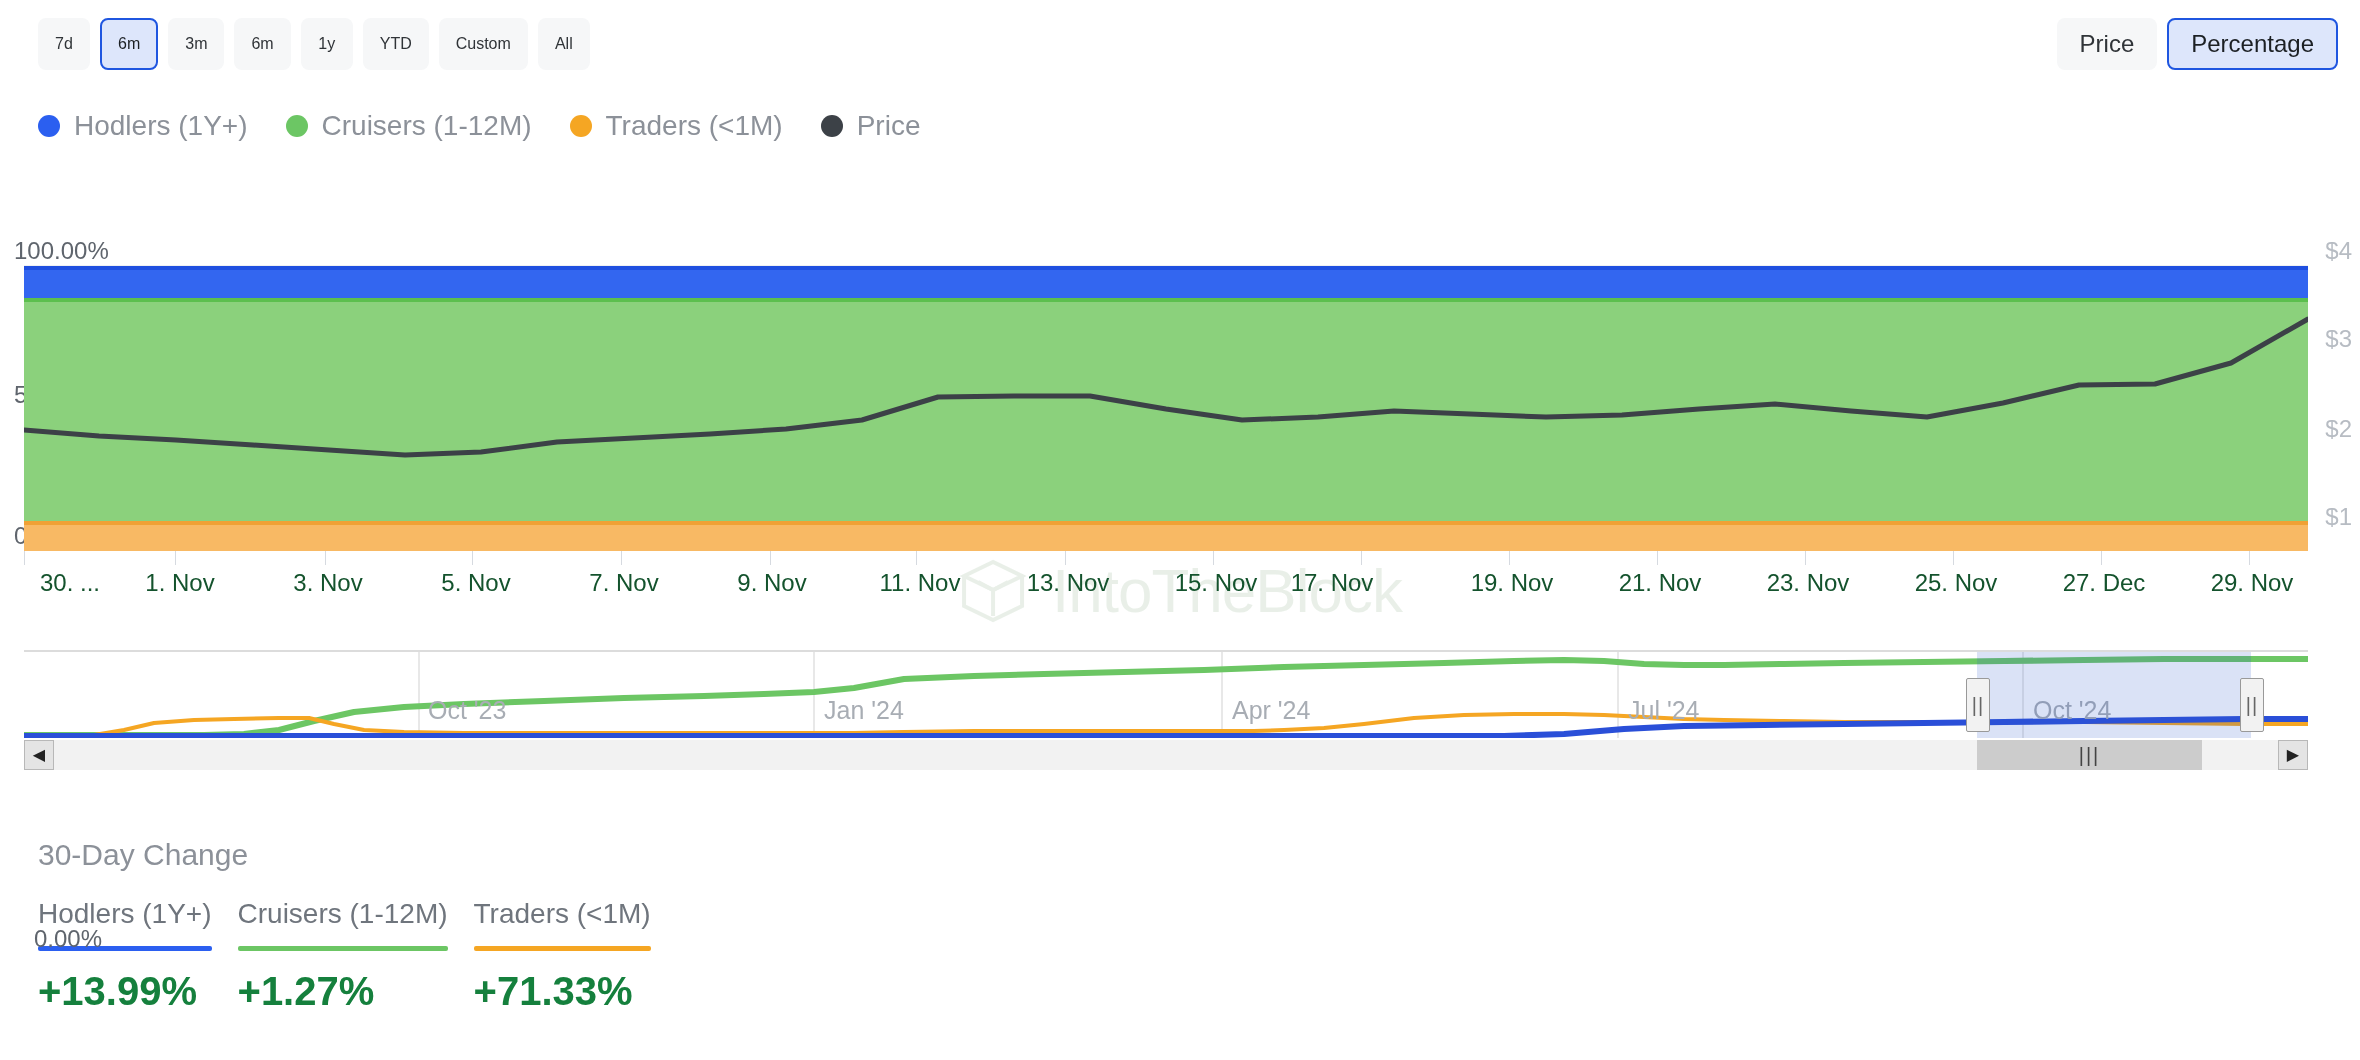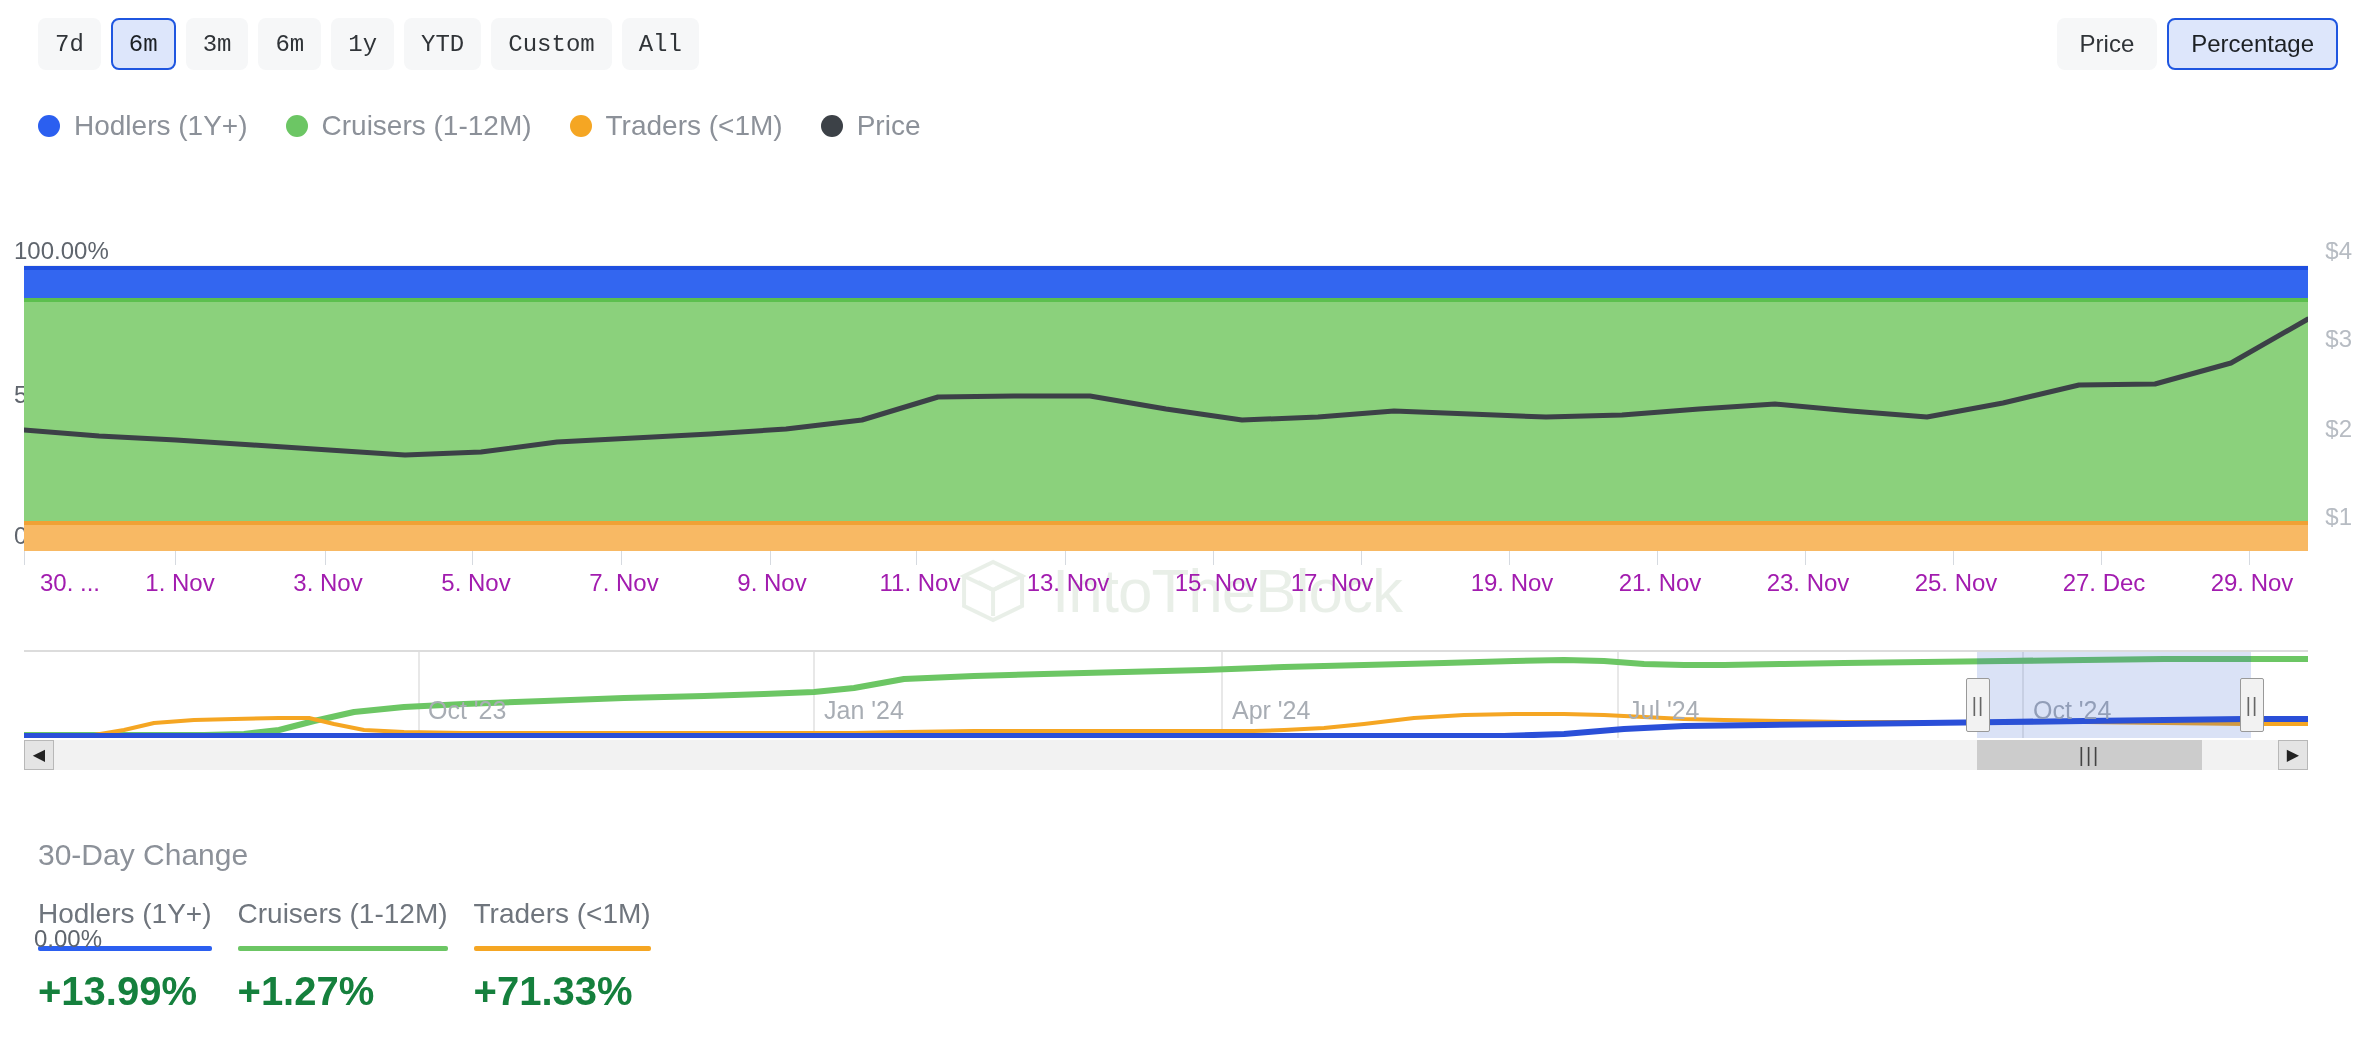--- a/index.html
+++ b/index.html
@@ -14,22 +14,22 @@
   .toolbar{
     position:absolute;left:0;top:0;width:2360px;height:86px;
   }
   .range-group{
     position:absolute;left:38px;top:18px;display:flex;gap:10px;align-items:center;
   }
   .range-btn{
     height:52px;min-width:52px;padding:0 16px;
     display:flex;align-items:center;justify-content:center;
     background:#f6f7f8;border:1px solid transparent;border-radius:8px;
-    font-size:24px;color:#303438;cursor:pointer;box-sizing:border-box;
-    font-family:Liberation Mono, monospace;
+    font-size:16px;color:#303438;cursor:pointer;box-sizing:border-box;
+    font-family:Liberation Sans, sans-serif;
   }
   .range-btn.active{
     background:#dde6fb;border:2px solid #1f56e0;color:#1c2024;
   }
   .unit-group{
     position:absolute;right:22px;top:18px;display:flex;gap:10px;align-items:center;
   }
   .unit-btn{
     height:52px;padding:0 22px;display:flex;align-items:center;justify-content:center;
     background:#f6f7f8;border:1px solid transparent;border-radius:8px;
@@ -59,21 +59,21 @@
     position:absolute;font-size:24px;color:#5f656d;
     font-family:"Liberation Sans", sans-serif;white-space:nowrap;
   }
   .plabel{
     position:absolute;font-size:24px;color:#b7bcc3;
     font-family:"Liberation Sans", sans-serif;white-space:nowrap;
   }
   .xaxis{position:absolute;left:0;top:326px;width:2360px;height:60px;}
   .xtick{position:absolute;top:0;width:1px;height:14px;background:#d6dae0;}
   .xlabel{
-    position:absolute;top:18px;font-size:24px;color:#a21caf;
+    position:absolute;top:18px;font-size:24px;color:#14532d;
     font-family:"Liberation Sans", sans-serif;white-space:nowrap;
     transform:translateX(-50%);
   }
   .watermark{
     position:absolute;left:50%;top:330px;transform:translateX(-50%);
     display:flex;align-items:center;gap:24px;opacity:0.10;pointer-events:none;
   }
   .watermark-text{
     font-size:62px;color:#2f6f2a;font-family:"Liberation Sans", sans-serif;
     letter-spacing:-1px;

